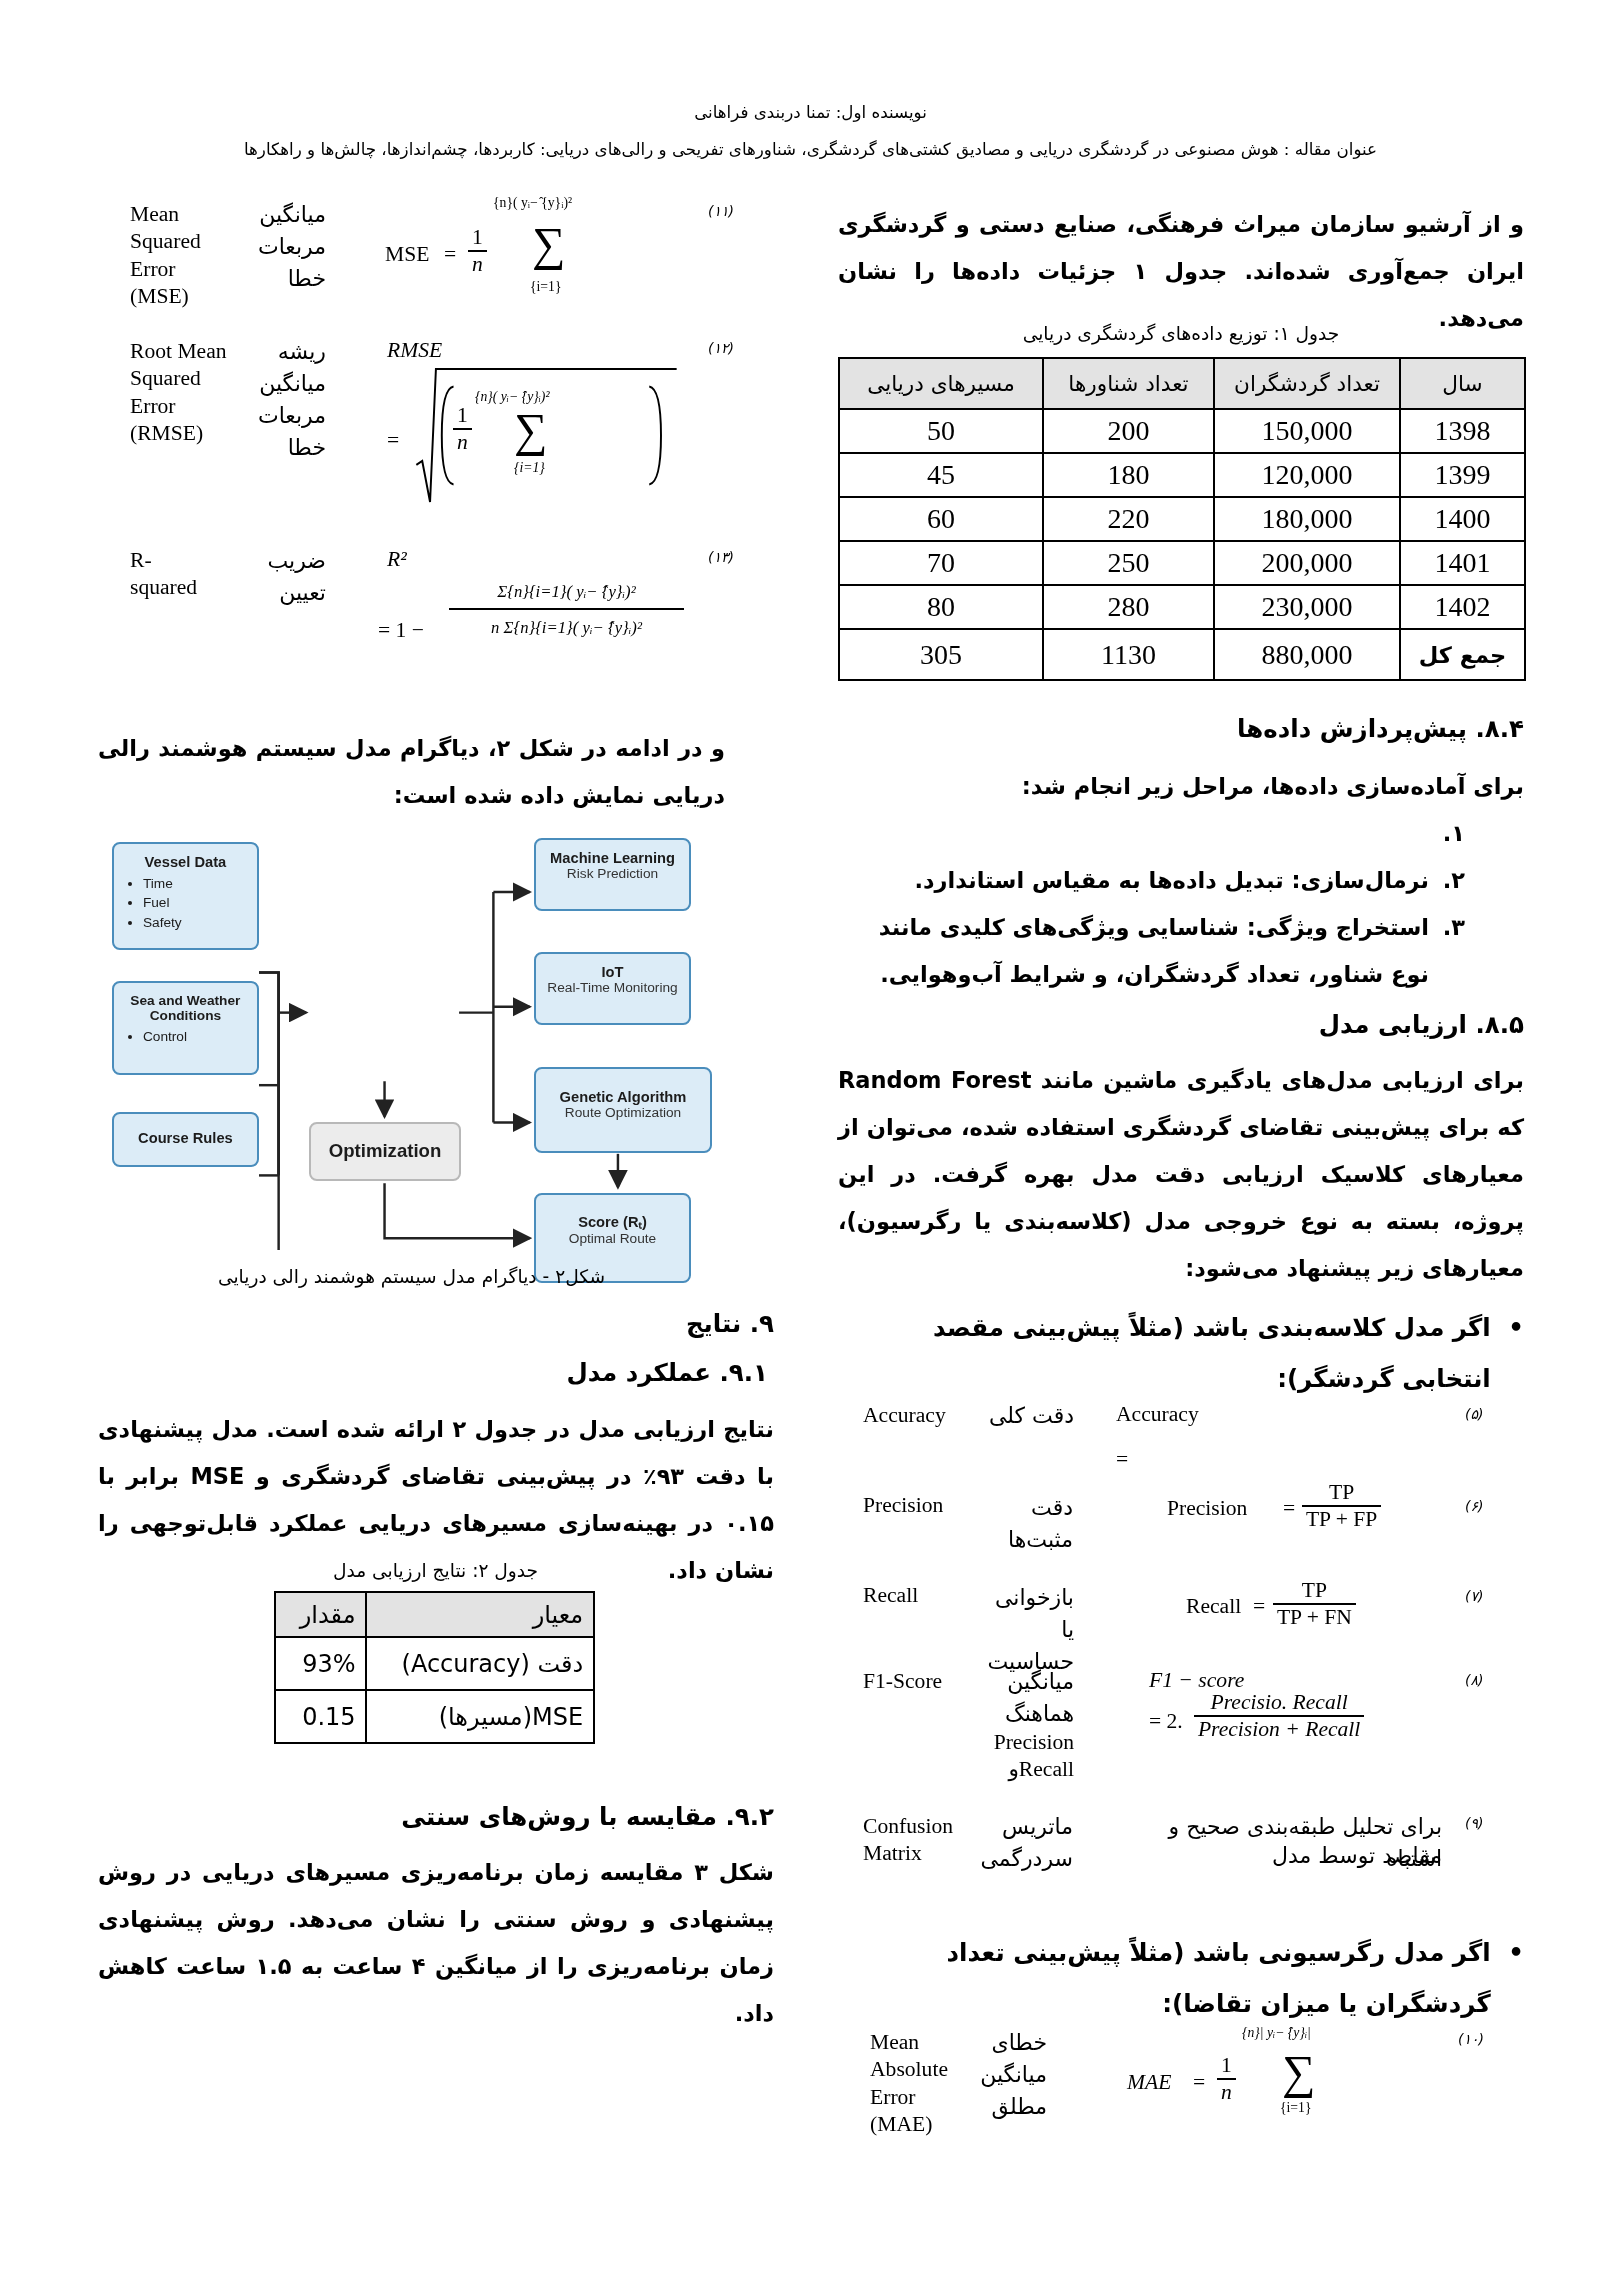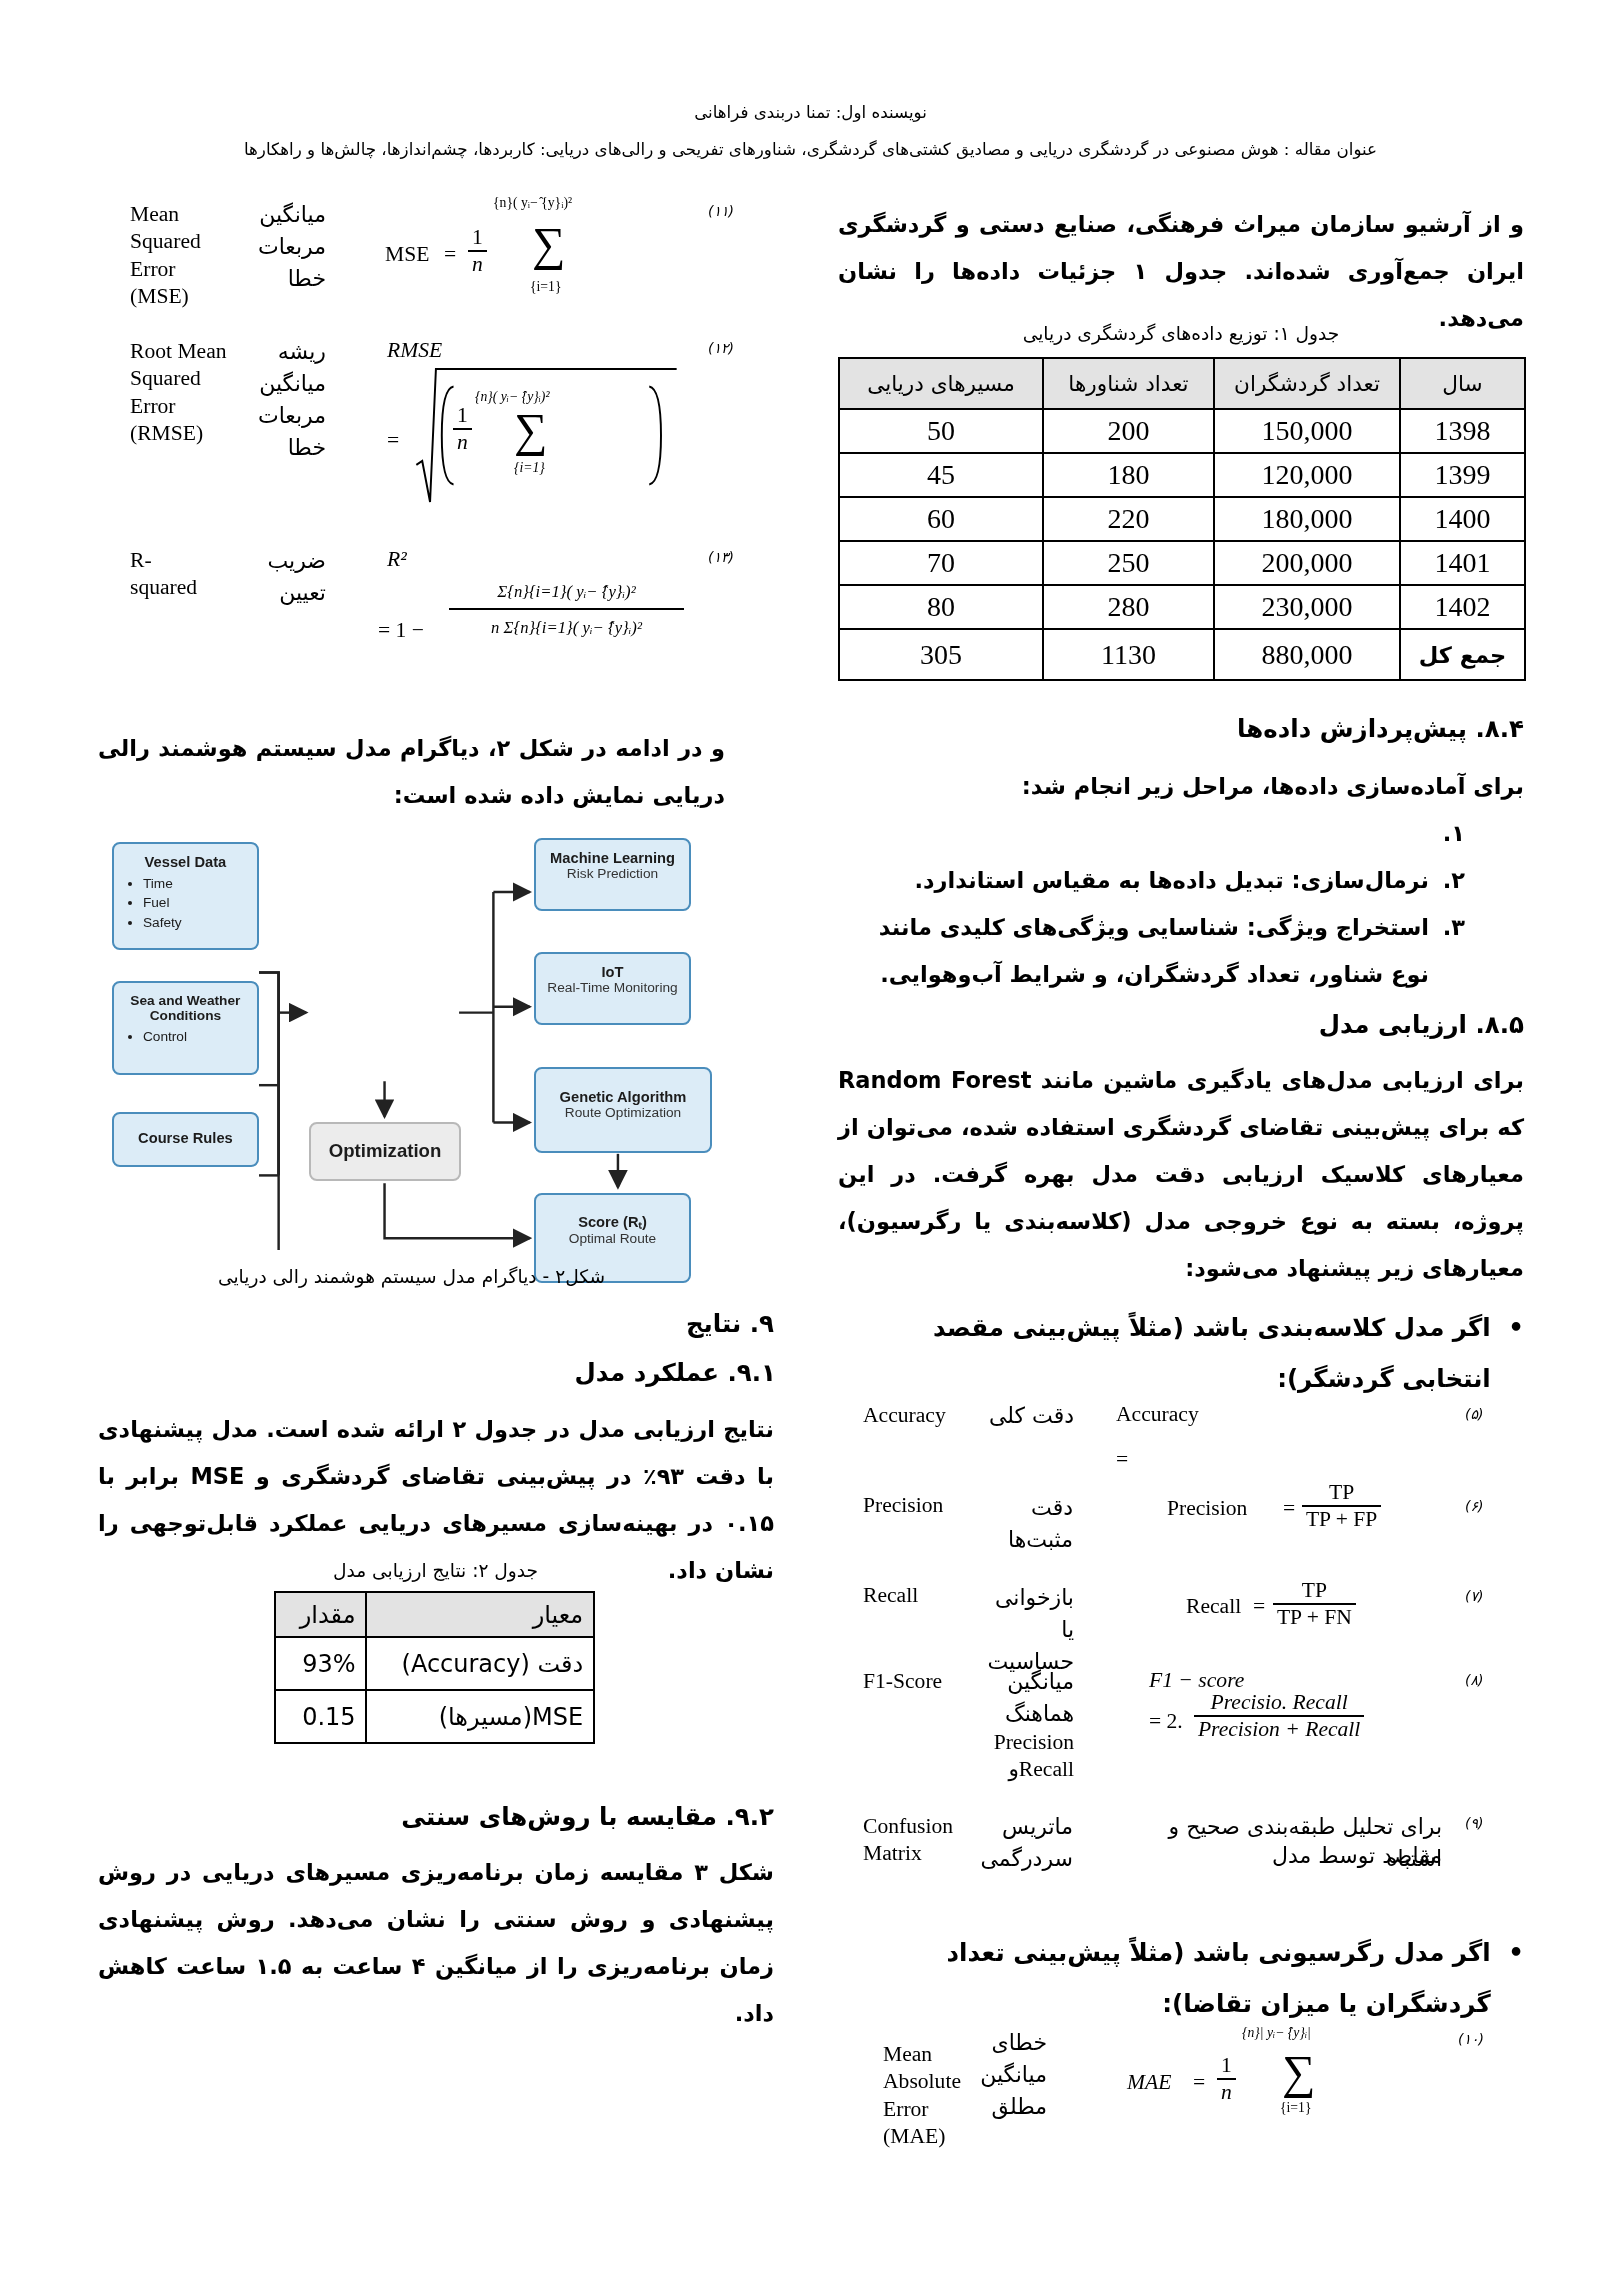--- a/index.html
+++ b/index.html
@@ -182,21 +182,21 @@
   <div class="abs eq-fa" style="left:265px; top:27.4px; width:314px;">مقاصد توسط مدل</div>
   <div class="abs eq-num" style="left:602px; top:2px;">(۹)</div>
 </div>
 
 <div class="abs bullet-item" style="left:838px; top:1927px; width:686px; display:flex; gap:17.6px;">
   <span>•</span>
   <span>اگر مدل رگرسیونی باشد (مثلاً پیش‌بینی تعداد گردشگران یا میزان تقاضا):</span>
 </div>
 
 <div class="eq-row" style="left:870px; top:2029px; width:627px; height:108px;">
-  <div class="abs eq-en" style="left:13px; top:0; width:98px;margin-top:12px;">Mean Absolute Error (MAE)</div>
+  <div class="abs eq-en" style="left:0; top:0; width:98px;">Mean Absolute Error (MAE)</div>
   <div class="abs eq-fa" style="left:118px; top:-2px; width:59px;">خطای میانگین مطلق</div>
   <div class="abs eq-math it" style="left:257px; top:41px;">MAE</div>
   <div class="abs eq-math" style="left:323px; top:41px;">=</div>
   <div class="abs eq-math frac" style="left:347px; top:23.5px;">
     <span class="num">1</span>
     <span class="den it">n</span>
   </div>
   <div class="abs small it" style="left:372px; top:-3.9px;">{n}| yᵢ− ̂{y}ᵢ|</div>
   <div class="abs sigma" style="left:412px; top:21.6px;">∑</div>
   <div class="abs small" style="left:410px; top:71px;">{i=1}</div>
@@ -313,21 +313,21 @@
   </div>
   <div class="node" style="left:426px; top:355px; width:157px; height:90px; padding-top:15.7px;">
     <span class="nt">Score (Rₜ)</span>
     <span class="ns">Optimal Route</span>
   </div>
 </div>
 
 <div class="abs caption" style="left:98px; top:1266px; width:627px;">شکل۲ - دیاگرام مدل سیستم هوشمند رالی دریایی</div>
 
 <div class="abs heading" style="left:98px; top:1309px; width:676px; text-align:right;">۹. نتایج</div>
-<div class="abs heading" style="left:100px; top:1358px; width:676px; text-align:right;">۹.۱. عملکرد مدل</div>
+<div class="abs heading" style="left:92px; top:1358px; width:676px; text-align:right;">۹.۱. عملکرد مدل</div>
 <div class="abs body-text" style="left:98px; top:1406px; width:676px;">نتایج ارزیابی مدل در جدول ۲ ارائه شده است. مدل پیشنهادی با دقت ۹۳٪ در پیش‌بینی تقاضای گردشگری و MSE برابر با ۰.۱۵ در بهینه‌سازی مسیرهای دریایی عملکرد قابل‌توجهی را نشان داد.</div>
 
 <div class="abs caption" style="left:274px; top:1560px; width:323px;">جدول ۲: نتایج ارزیابی مدل</div>
 <table class="abs t2" style="left:274px; top:1591px; width:321px; direction:rtl;">
   <tbody>
       <tr>
     <th style="width:206px;">معیار</th>
     <th>مقدار</th>
   </tr>
   <tr>

